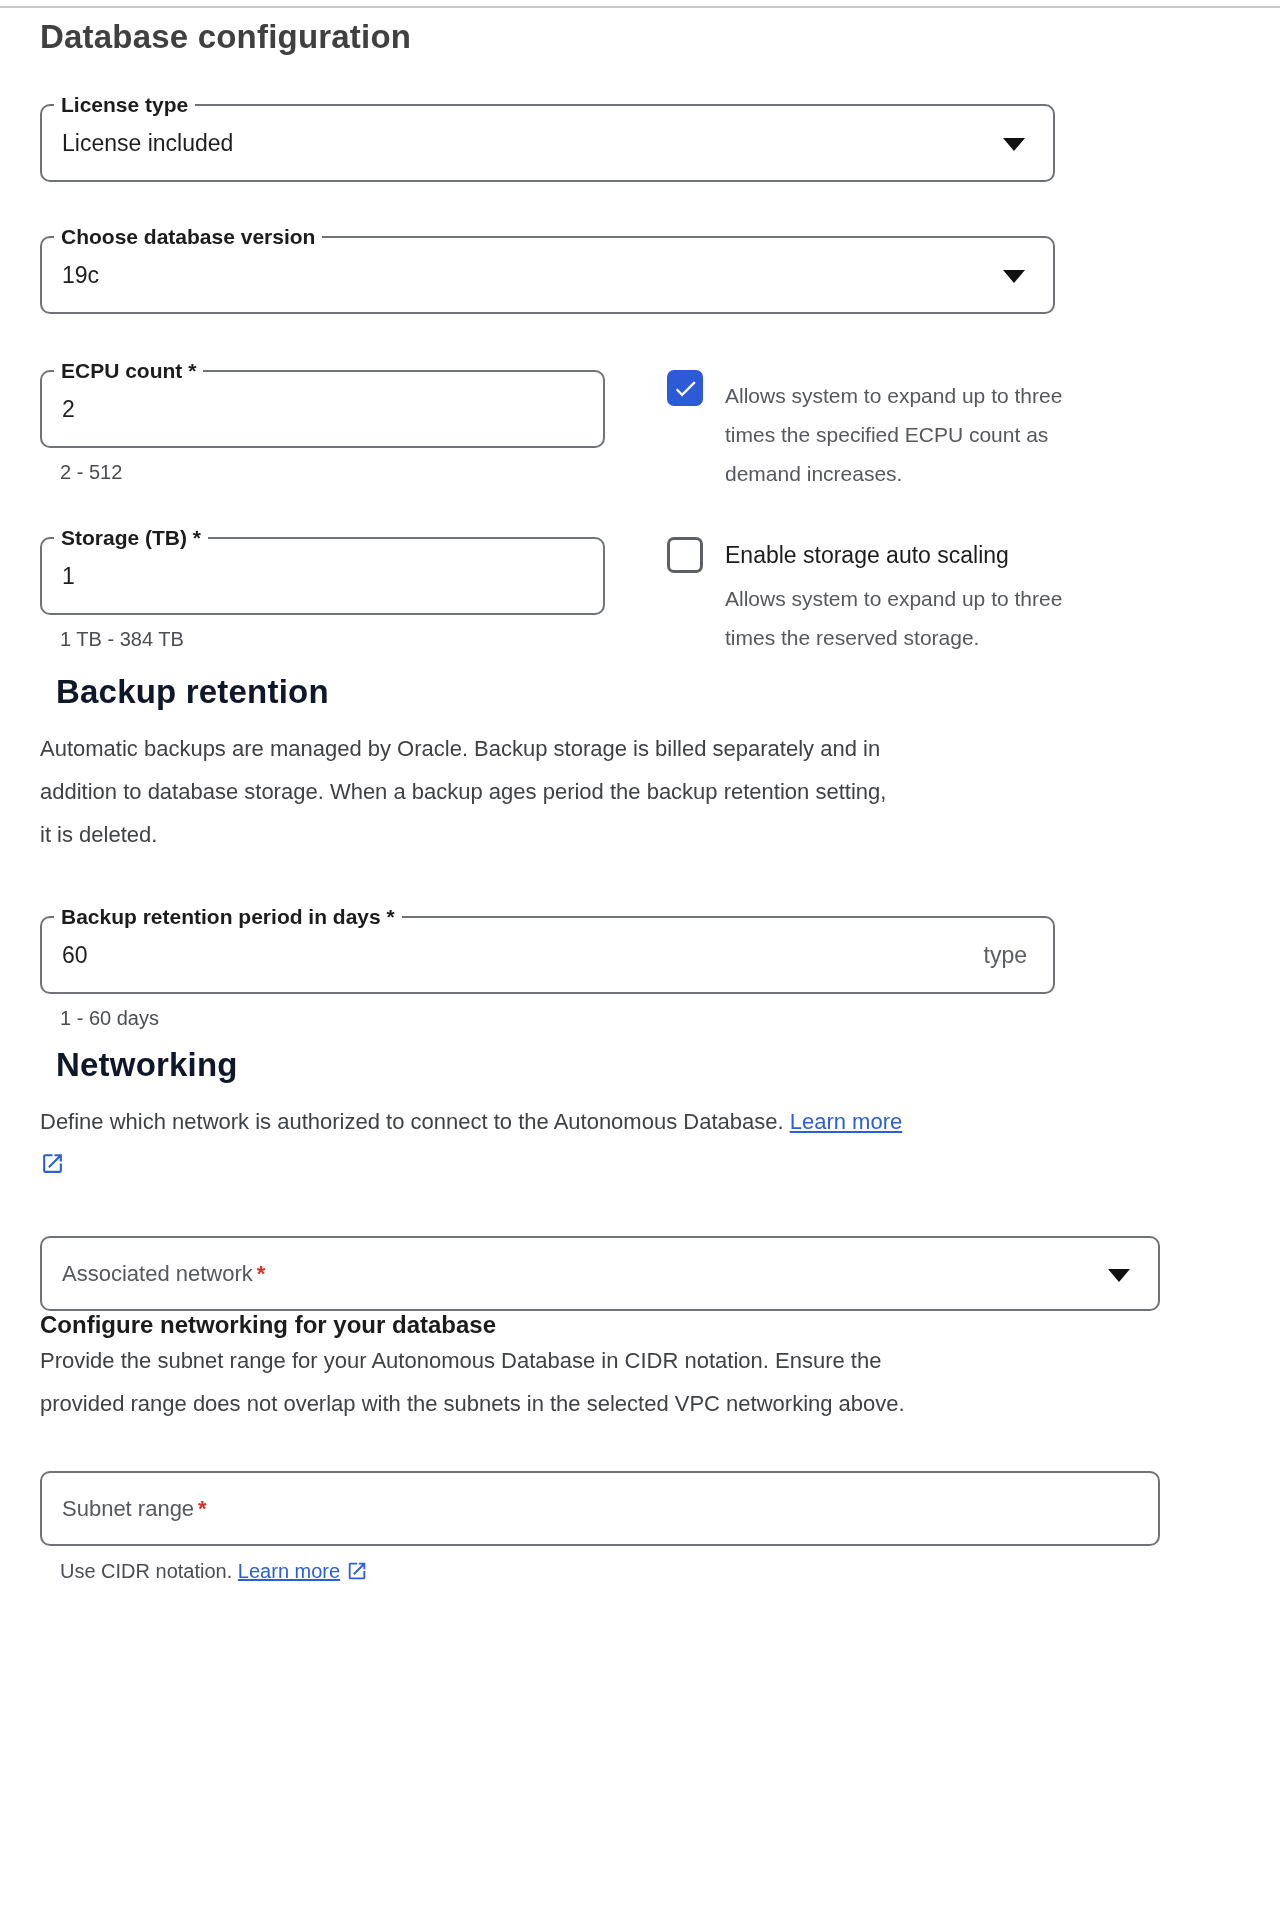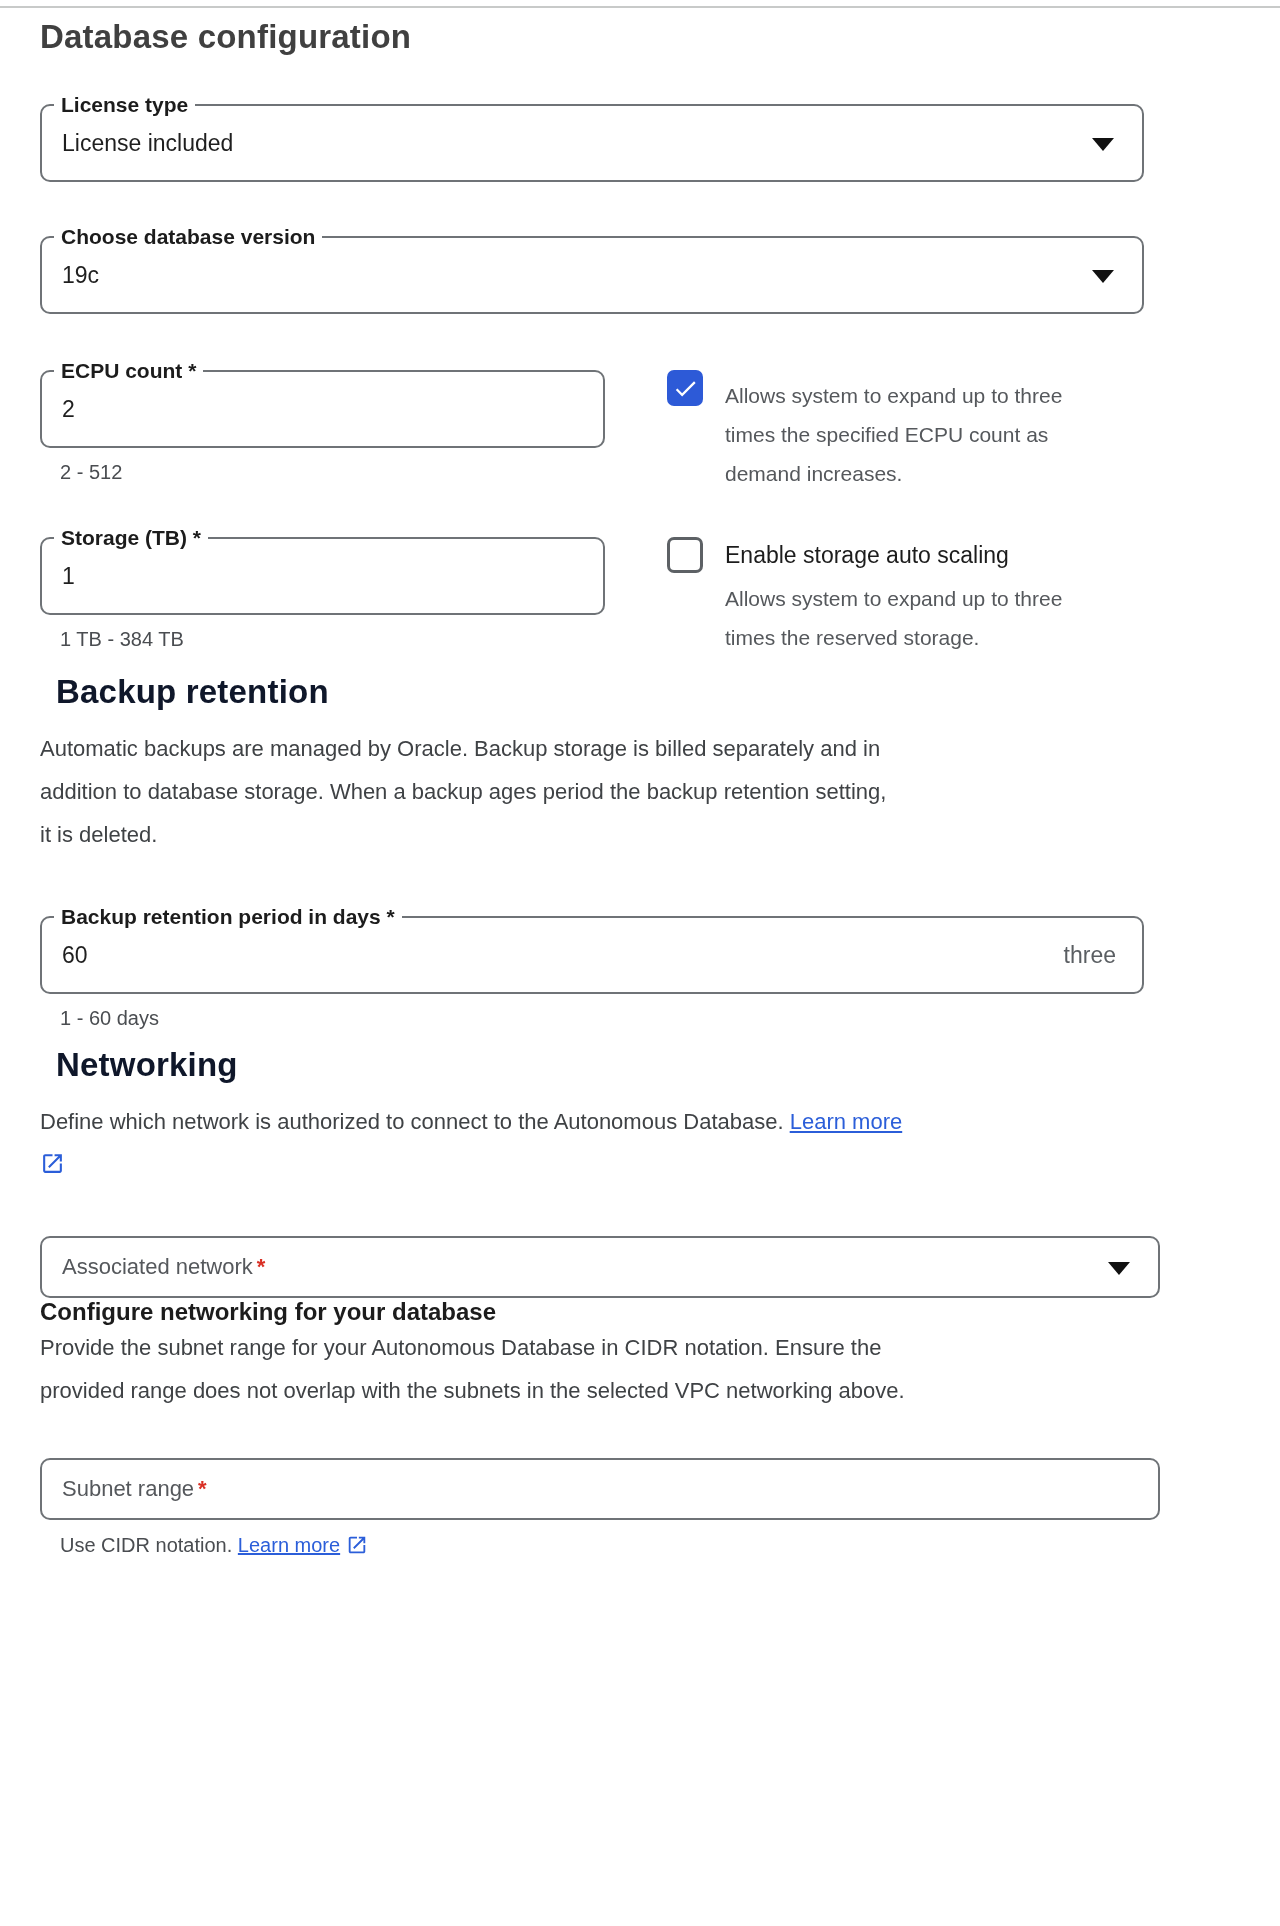--- a/index.html
+++ b/index.html
@@ -94,25 +94,25 @@
   .caret {
     position: absolute;
     right: 28px;
     top: 50%;
     margin-top: -5px;
     width: 0; height: 0;
     border-left: 11px solid transparent;
     border-right: 11px solid transparent;
     border-top: 13px solid #111111;
   }
-  .field.wide { width: 1104px; }
+  .field.wide { width: 1015px; }
   .field.small { width: 565px; }
   .field.plain {
     width: 1120px;
-    height: 62px;
+    height: 75px;
     align-items: center;
   }
   .field.plain .inner-label {
     font-size: 22px;
     color: #55585c;
   }
   .req-star { color: #d93025; font-weight: bold; margin-left: 4px; }
 
   .helper {
     margin: 13px 0 0 20px;
@@ -236,21 +236,21 @@
   </div>
 
   <h2 class="section-heading mt-backup-h">Backup retention</h2>
   <p class="body-text mt-backup-p">Automatic backups are managed by Oracle. Backup storage is billed separately and in
 addition to database storage. When a backup ages period the backup retention setting,
 it is deleted.</p>
 
   <div class="field wide mt-backup-f">
     <span class="notch-label">Backup retention period in days *</span>
     <input class="value-input" value="60" style="">
-    <span class="suffix">three</span>
+    <span class="suffix">type</span>
   </div>
   <div class="helper">1 - 60 days</div>
 
   <h2 class="section-heading mt-net-h">Networking</h2>
   <p class="body-text mt-net-p"><span>Define which network is authorized to connect to the Autonomous Database.</span> <a class="link">Learn more</a><br><span class="ext-icon"><svg width="25" height="25" viewBox="0 0 24 24" fill="#2b5ed9">
           <path d="M19 19H5V5h7V3H5c-1.11 0-2 .9-2 2v14c0 1.1.89 2 2 2h14c1.1 0 2-.9 2-2v-7h-2v7zM14 3v2h3.59l-9.83 9.83 1.41 1.41L19 6.41V10h2V3h-7z"></path>
         </svg></span></p>
 
   <div class="field plain mt-assoc">
     <span class="inner-label"><span>Associated network</span><span class="req-star">*</span></span>

